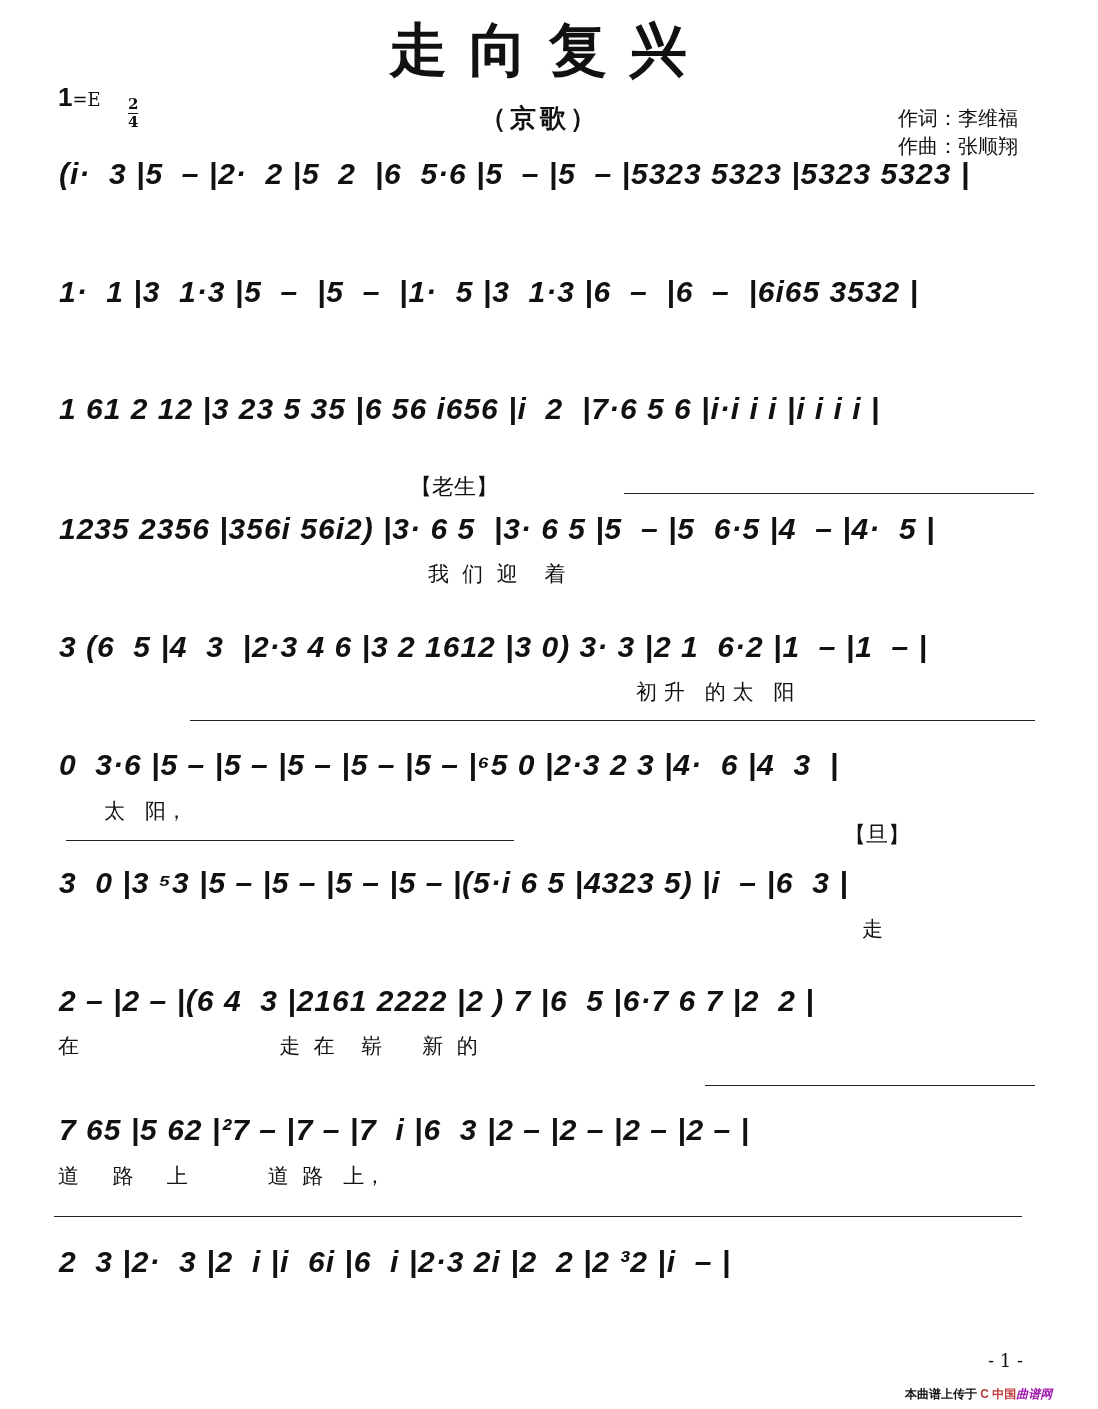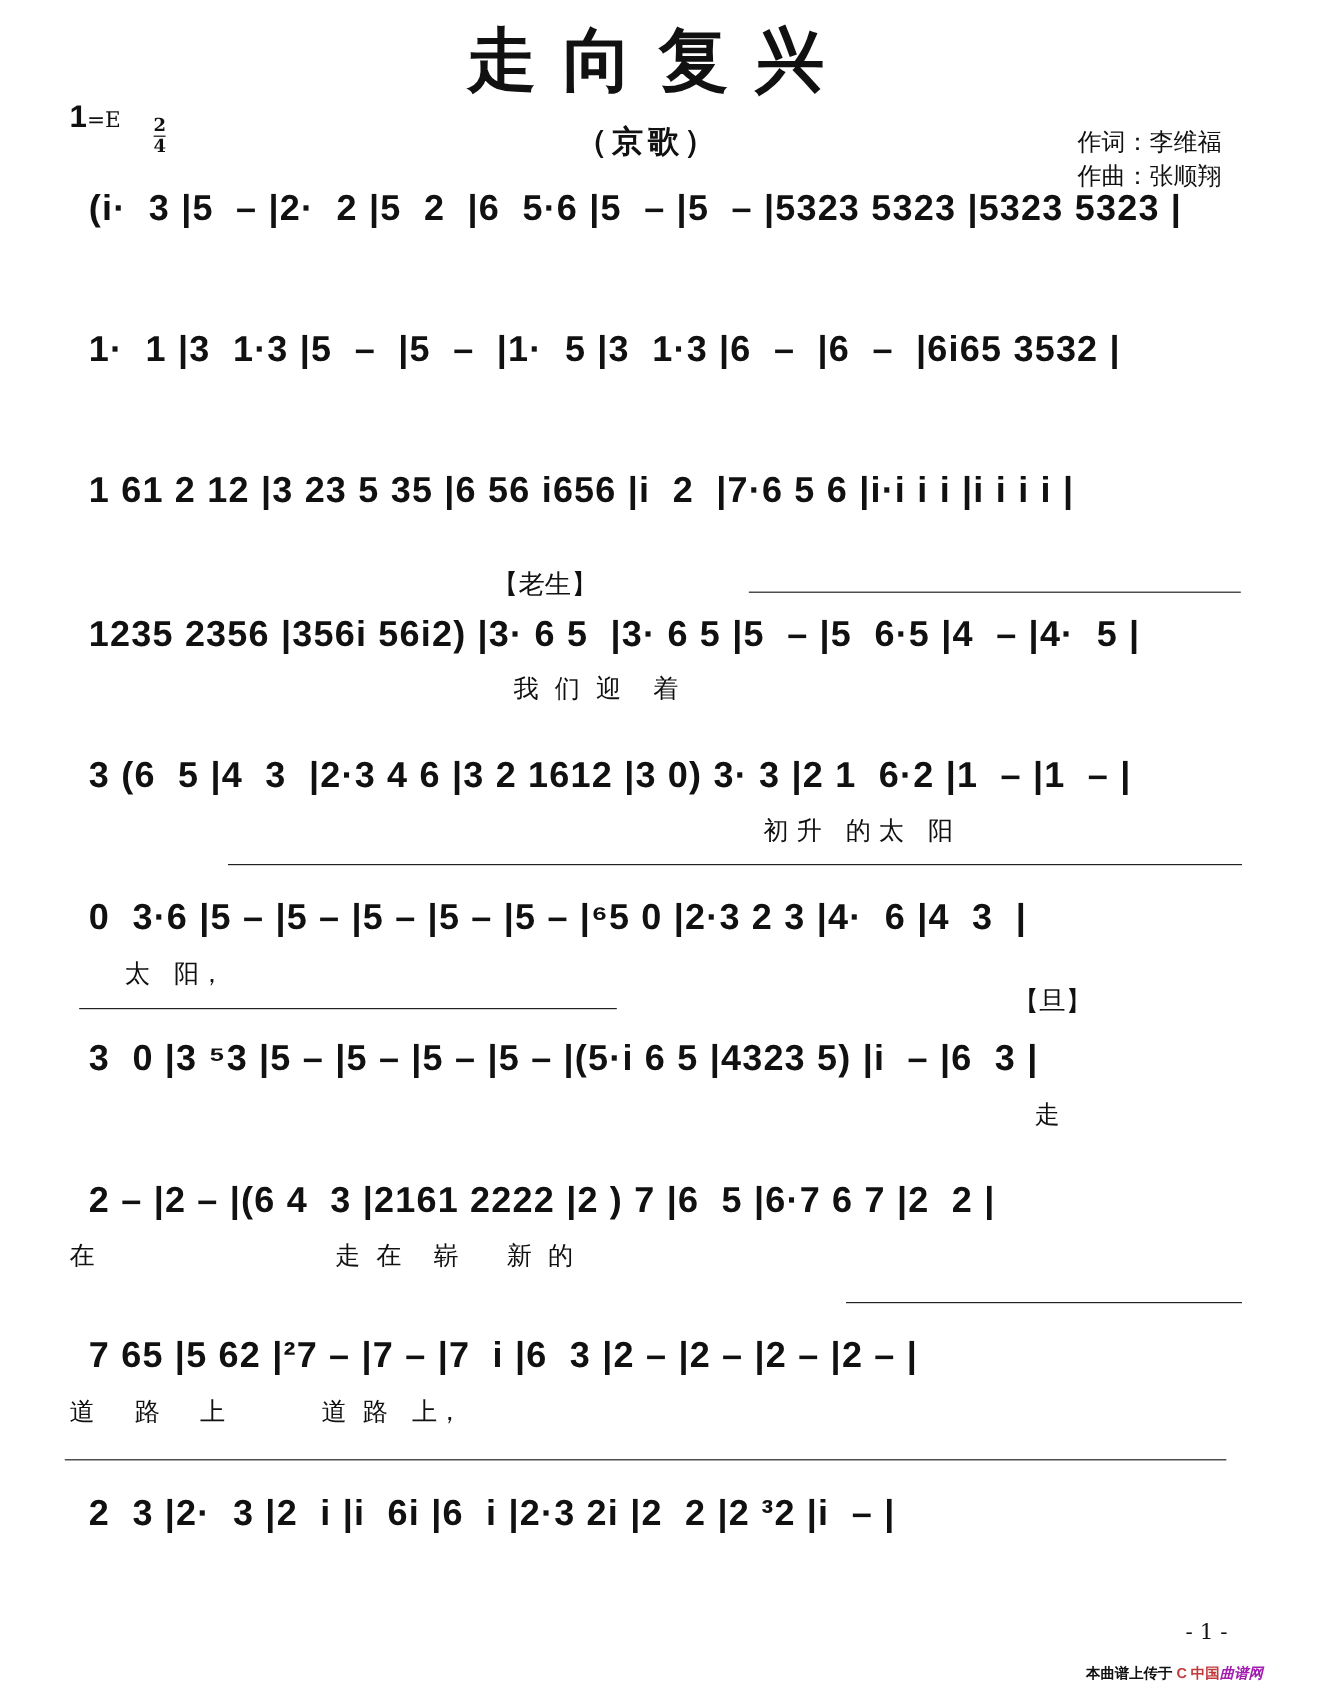--- a/index.html
+++ b/index.html
@@ -8,21 +8,21 @@
   .title{position:absolute;left:0;width:1098px;top:12px;text-align:center;
          font-family:"DejaVu Serif",serif;font-size:58px;font-weight:bold;letter-spacing:22px;}
   .subtitle{position:absolute;left:0;width:1080px;top:76px;text-align:center;
          font-family:"DejaVu Sans",sans-serif;font-size:26px;font-weight:bold;letter-spacing:4px;margin-top:25px;}
   .credits{position:absolute;left:898px;top:80px;font-family:"DejaVu Sans",sans-serif;font-size:20px;line-height:28px;margin-top:24px;}
   .key{position:absolute;left:58px;top:82px;font-size:26px;font-weight:bold;}
   .key .eq{font-size:18px;font-weight:normal;font-family:"DejaVu Serif",serif;}
   .timesig{position:absolute;left:128px;top:96px;font-family:"DejaVu Serif",serif;font-weight:bold;font-size:15px;line-height:17px;text-align:center;}
   .row{position:absolute;left:58px;width:990px;height:40px;
        font-size:30px;font-weight:bold;white-space:pre;letter-spacing:1px;}
-  .row .txt{position:absolute;left:16px;top:0;}
+  .row .txt{position:absolute;left:1px;top:0;font-style:italic;}
   .lyr{position:absolute;left:58px;width:990px;font-family:"DejaVu Serif",serif;font-size:21px;white-space:pre;}
   .mark{position:absolute;font-family:"DejaVu Serif",serif;font-size:22px;font-weight:normal;}
   .slur{position:absolute;border-top:1.5px solid #222;height:10px;}
   .page-no{position:absolute;left:988px;top:1350px;font-family:"DejaVu Serif",serif;font-size:18px;}
   .upload{position:absolute;left:905px;top:1386px;font-size:12px;font-weight:bold;}
   .upload .logo{color:#c0393b;font-weight:bold;}
   .upload .site{color:#a21caf;font-style:italic;}
 </style>
 </head>
 <body>

